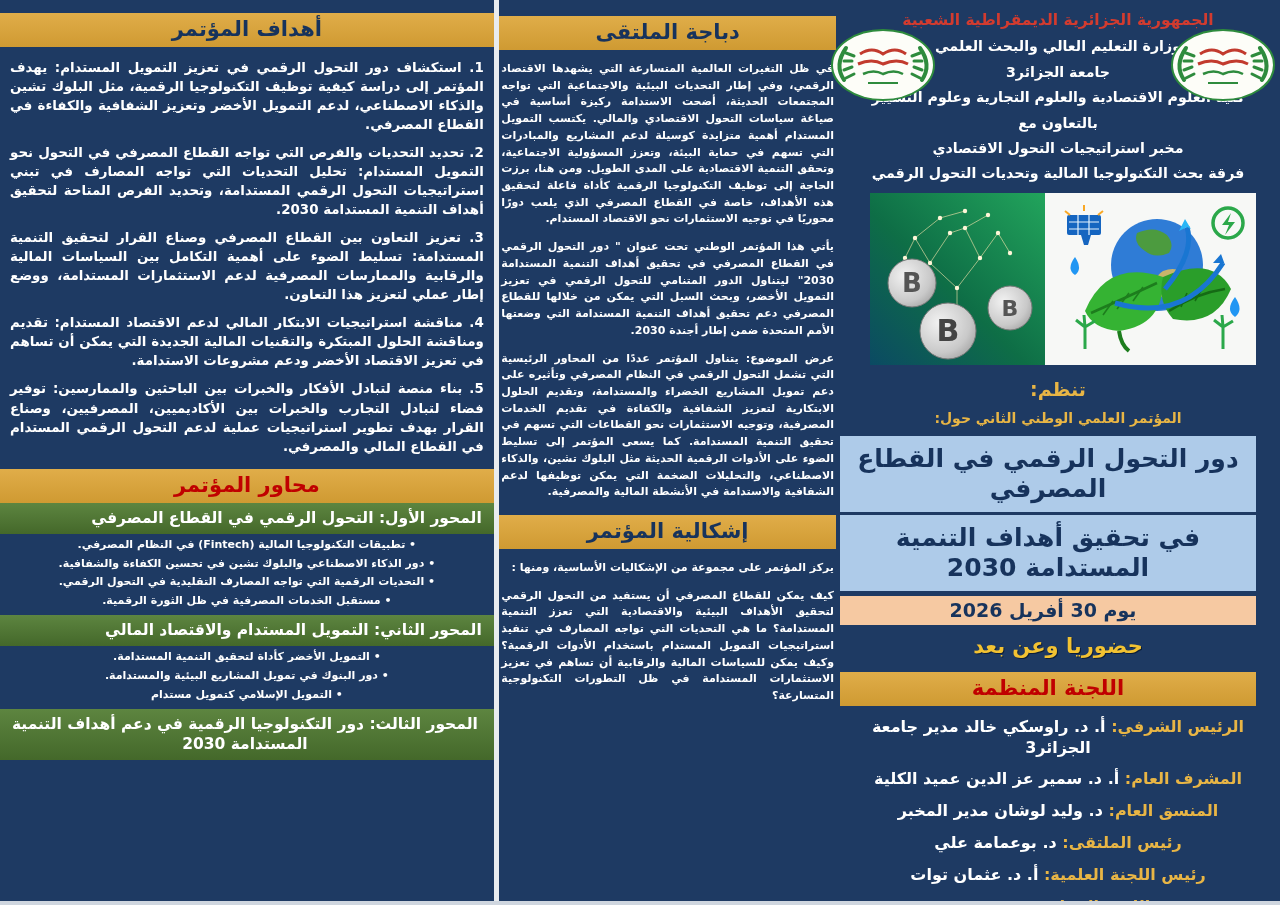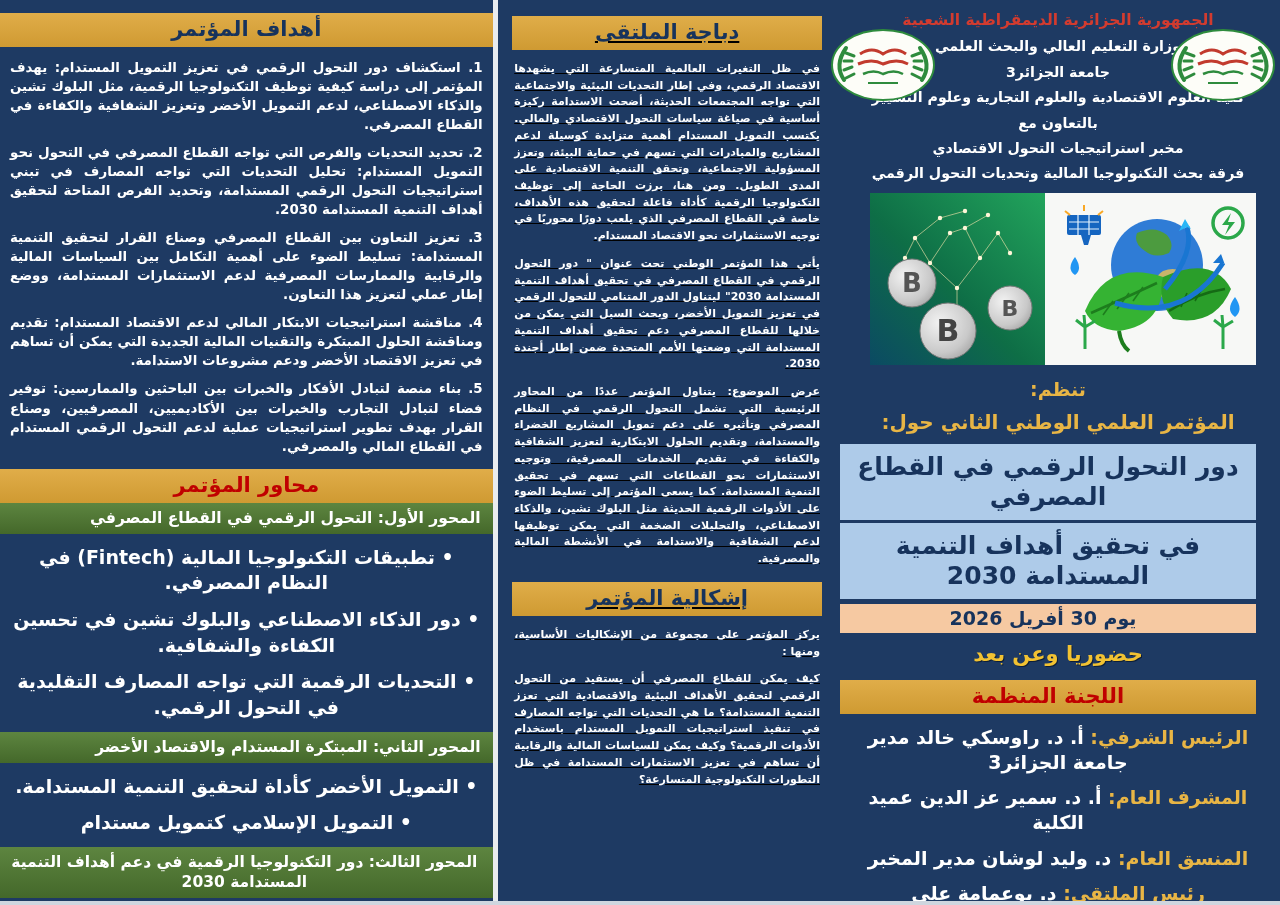--- a/index.html
+++ b/index.html
@@ -20,38 +20,38 @@
     font-weight:bold;
     text-align:center;
     font-size:21px;
     padding:4px 0 6px 0;
   }
   .goldbar.red{color:#c00000;}
   .rtl{direction:rtl;unicode-bidi:embed;}
   
   .col-left{width:528px;box-sizing:border-box;}
   .v-sep{width:6px;background:#e9ecef;}
-  .col-middle{width:360px;box-sizing:border-box;padding:0 14px;text-decoration:underline;}
+  .col-middle{width:360px;box-sizing:border-box;padding:0 0;}
   .col-right{flex:1;position:relative;box-sizing:border-box;}
   
   .col-left .goldbar{margin-top:13px;}
   .objectives{padding:2px 10px 0 10px;}
   .objectives p{
     color:#ffffff;font-weight:bold;font-size:13.4px;line-height:1.42;
     text-align:justify;margin:9px 0;
   }
   .axis-bar{
     background:linear-gradient(#5d8540,#44682a);
     color:#ffffff;font-weight:bold;font-size:15.5px;
     text-align:right;padding:5px 12px 6px 8px;line-height:1.3;
   }
   .axis-bullets{margin:4px 0 6px 0;}
   .axis-bullets div{
-    color:#ffffff;font-weight:bold;font-size:19px;
-    text-align:center;margin:11px 8px;line-height:1.35;
+    color:#ffffff;font-weight:bold;font-size:11px;
+    text-align:center;margin:4px 8px;line-height:1.35;
   }
   .axis-bullets div::before{content:"• ";}
   
   .col-middle .goldbar{margin-top:16px;}
   .col-middle p{
     color:#ffffff;font-weight:bold;font-size:11px;line-height:1.52;
     text-align:justify;margin:11px 2px;
   }
   .col-middle .goldbar.second{margin-top:14px;}
   
@@ -61,39 +61,39 @@
   }
   .gov-head .line.red{color:#d23b2f;font-size:15.5px;margin-top:8px;text-align:center;}
   .logo{position:absolute;top:28px;width:106px;height:74px;}
   .logo.left{left:-6px;}
   .logo.right{right:4px;}
   .banner{
     margin:10px 24px 0 34px;height:172px;display:flex;overflow:hidden;
   }
   .banner svg{display:block;}
   .organizes{color:#e8b545;font-weight:bold;font-size:19px;text-align:center;margin-top:13px;}
-  .confline{color:#e8b545;font-weight:bold;font-size:20px;text-align:center;margin-top:10px;}
+  .confline{color:#e8b545;font-weight:bold;font-size:14px;text-align:center;margin-top:10px;}
   .titlebox{
     margin:10px 24px 0 4px;background:#aecbe9;
   }
   .titlebox .t-line{
     color:#17335c;font-weight:bold;font-size:25px;text-align:center;
     padding:8px 15px;line-height:1.2;
   }
   .titlebox .t-div{height:3px;background:#1e3a63;}
   .datebar{
     margin:5px 24px 0 4px;background:#f6c9a2;color:#17335c;
     font-weight:bold;font-size:19px;text-align:center;padding:3px 10px 4px 0;
   }
   .attendance{color:#f2c232;font-weight:bold;font-size:21px;text-align:center;margin-top:9px;
     text-shadow:1px 1px 0 #0d1e38;}
   .committee-bar{margin:14px 24px 0 4px;}
   .committee{margin-top:6px;}
   .committee .row{
-    text-align:center;font-weight:bold;font-size:19px;margin:11px 10px;line-height:1.3;
+    text-align:center;font-weight:bold;font-size:16px;margin:11px 10px;line-height:1.3;
   }
   .committee .role{color:#e8b545;}
   .committee .name{color:#ffffff;}
 </style>
 </head>
 <body>
 
 <div class="poster">
 
   <div class="col-left">
@@ -105,25 +105,27 @@
       <p>4. مناقشة استراتيجيات الابتكار المالي لدعم الاقتصاد المستدام: تقديم ومناقشة الحلول المبتكرة والتقنيات المالية الجديدة التي يمكن أن تساهم في تعزيز الاقتصاد الأخضر ودعم مشروعات الاستدامة.</p>
       <p>5. بناء منصة لتبادل الأفكار والخبرات بين الباحثين والممارسين: توفير فضاء لتبادل التجارب والخبرات بين الأكاديميين، المصرفيين، وصناع القرار بهدف تطوير استراتيجيات عملية لدعم التحول الرقمي المستدام في القطاع المالي والمصرفي.</p>
     </div>
     <div class="goldbar red rtl">محاور المؤتمر</div>
 
     <div class="axis-bar rtl">المحور الأول: التحول الرقمي في القطاع المصرفي</div>
     <div class="axis-bullets rtl">
       <div>تطبيقات التكنولوجيا المالية (Fintech) في النظام المصرفي.</div>
       <div>دور الذكاء الاصطناعي والبلوك تشين في تحسين الكفاءة والشفافية.</div>
       <div>التحديات الرقمية التي تواجه المصارف التقليدية في التحول الرقمي.</div>
-    </div>
-
-    <div class="axis-bar rtl">المحور الثاني: المبتكرة المستدام والاقتصاد الأخضر</div>
+      <div>مستقبل الخدمات المصرفية في ظل الثورة الرقمية.</div>
+    </div>
+
+    <div class="axis-bar rtl">المحور الثاني: التمويل المستدام والاقتصاد المالي</div>
     <div class="axis-bullets rtl">
       <div>التمويل الأخضر كأداة لتحقيق التنمية المستدامة.</div>
+      <div>دور البنوك في تمويل المشاريع البيئية والمستدامة.</div>
       <div>التمويل الإسلامي كتمويل مستدام</div>
     </div>
 
     <div class="axis-bar rtl" style="text-align:center;">المحور الثالث: دور التكنولوجيا الرقمية في دعم أهداف التنمية المستدامة 2030</div>
 
   </div>
 
   <div class="v-sep"></div>
 
   <div class="col-middle">

